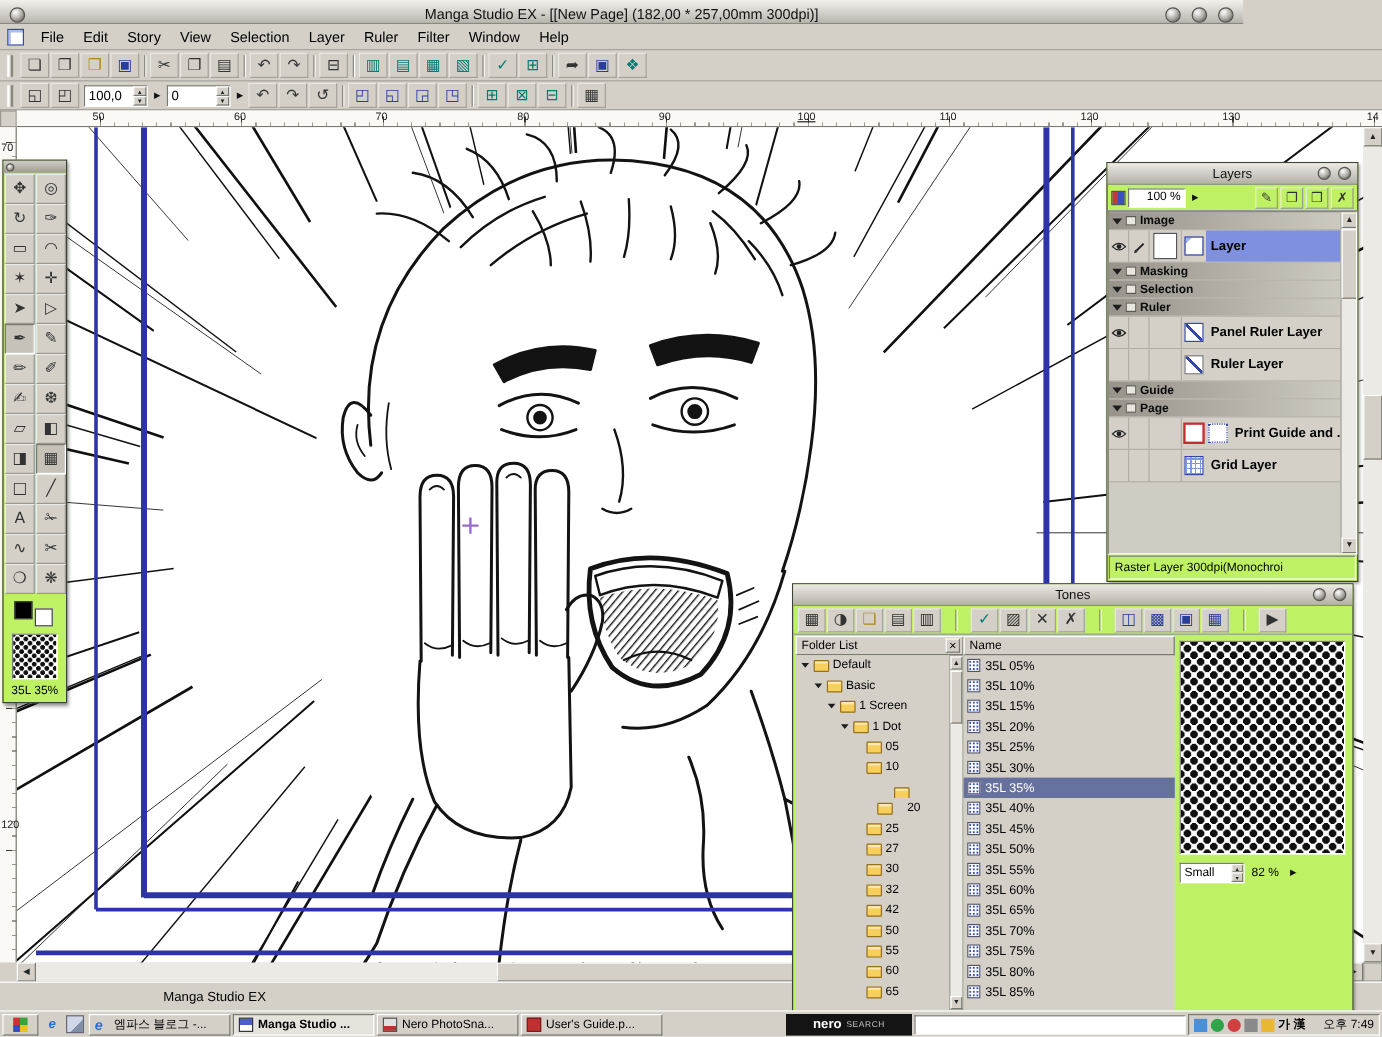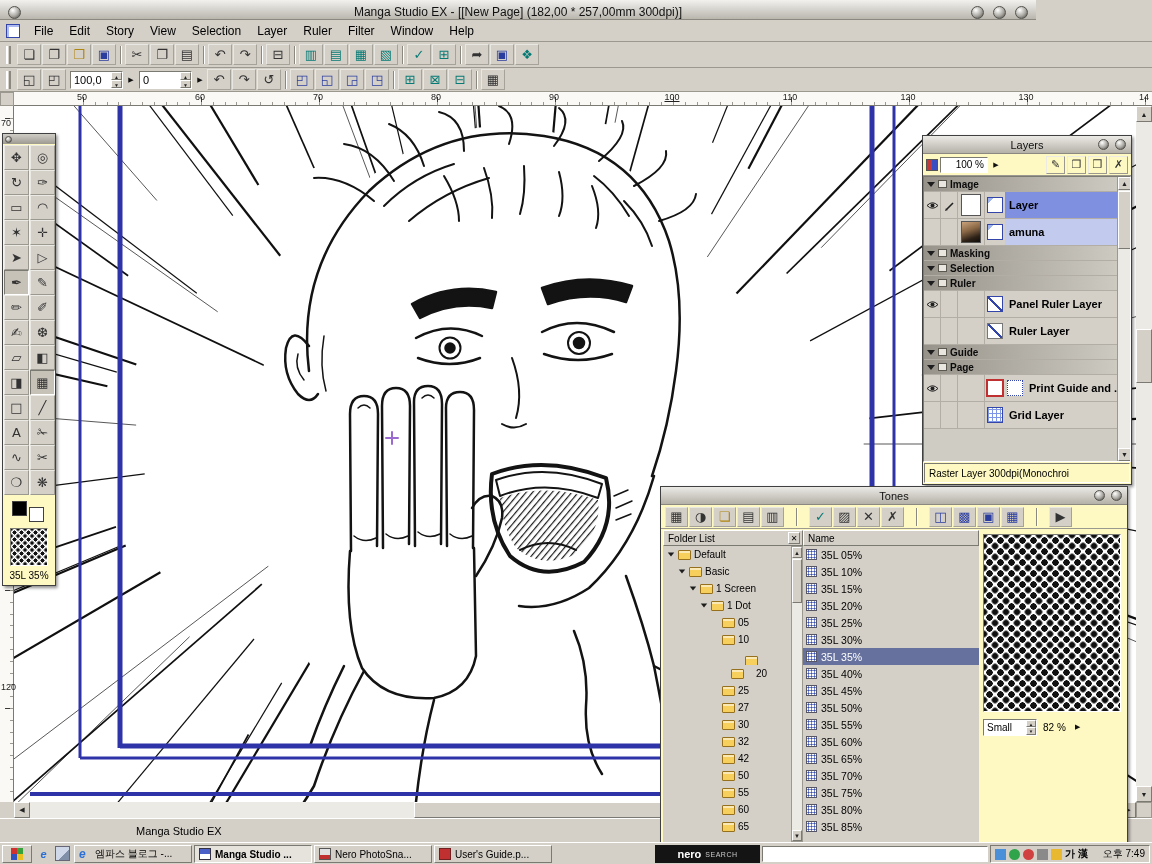--- a/index.html
+++ b/index.html
@@ -70,21 +70,21 @@
 
   
   .scroll-v{left:1136px;top:106px;width:16px;height:696px;background:#eceae4}
   .scroll-h{left:14px;top:802px;width:1122px;height:16px;background:#eceae4}
   .sbtn{position:absolute;width:16px;height:16px;background:#d4d0c8;border:1px solid;
     border-color:#fff #7a7a72 #7a7a72 #fff;display:flex;align-items:center;justify-content:center;
     font-size:7px;color:#222}
   .sthumb{position:absolute;background:#d4d0c8;border:1px solid;border-color:#fff #7a7a72 #7a7a72 #fff}
 
   
-  .pal{position:absolute;background:#fef9c3;border:1px solid #404040;
+  .pal{position:absolute;background:#bef264;border:1px solid #404040;
     box-shadow:1.5px 2px 3px rgba(0,0,0,.45);z-index:10}
   .pal-title{height:18px;background:linear-gradient(180deg,#eceae5,#b4b1a8);border-bottom:1px solid #8a8880;
     display:flex;align-items:center;position:relative}
   .pal-title .t{position:absolute;left:0;right:0;text-align:center;font-size:11px;color:#111}
   .pal-title .orbs{position:absolute;right:5px;display:flex;gap:6px}
 
   
   .toolbox{left:2px;top:133px;width:54px;z-index:11}
   .tb-mini-title{height:10px;background:linear-gradient(180deg,#cfcdc6,#9d9a92);display:flex;align-items:center;padding-left:2px}
   .tb-mini-title .orb{width:7px;height:7px}
@@ -816,45 +816,20 @@
                 <span class="thumb k-white"></span>
               </span>
               <span class="c-icon k-layer"></span>
 
               <span class="c-label">
                 <span>Layer</span>
               </span>
             </div>
           </div>
 
-          <div class="lrow">
-
-            <div class="lay">
-              <span class="c-eye">
-                <svg width="13" height="9" viewBox="0 0 13 9">
-                  <path d="M1,4.5 Q6.5,-1 12,4.5 Q6.5,10 1,4.5 Z" fill="none" stroke="#222"></path>
-                  <circle cx="6.5" cy="4.5" r="2" fill="#222"></circle>
-                </svg>
-              </span>
-              <span class="c-pen">
-                <svg width="11" height="11" viewBox="0 0 11 11">
-                  <path d="M3,9 L9,3" stroke="#222" stroke-width="1.6"></path>
-                  <path d="M1,11 l1,-3 2,2 z" fill="#222"></path>
-                </svg>
-              </span>
-              <span class="c-thumb">
-                <span class="thumb k-photo"></span>
-              </span>
-              <span class="c-icon k-layer"></span>
-
-              <span class="c-label k-soft">
-                <span>amuna</span>
-              </span>
-            </div>
-          </div>
 
           <div class="lrow group">
             <div class="grp">
               <span class="tri"></span>
               <span class="gico"></span>
               <span class="glabel">Masking</span>
             </div>
 
           </div>
 

